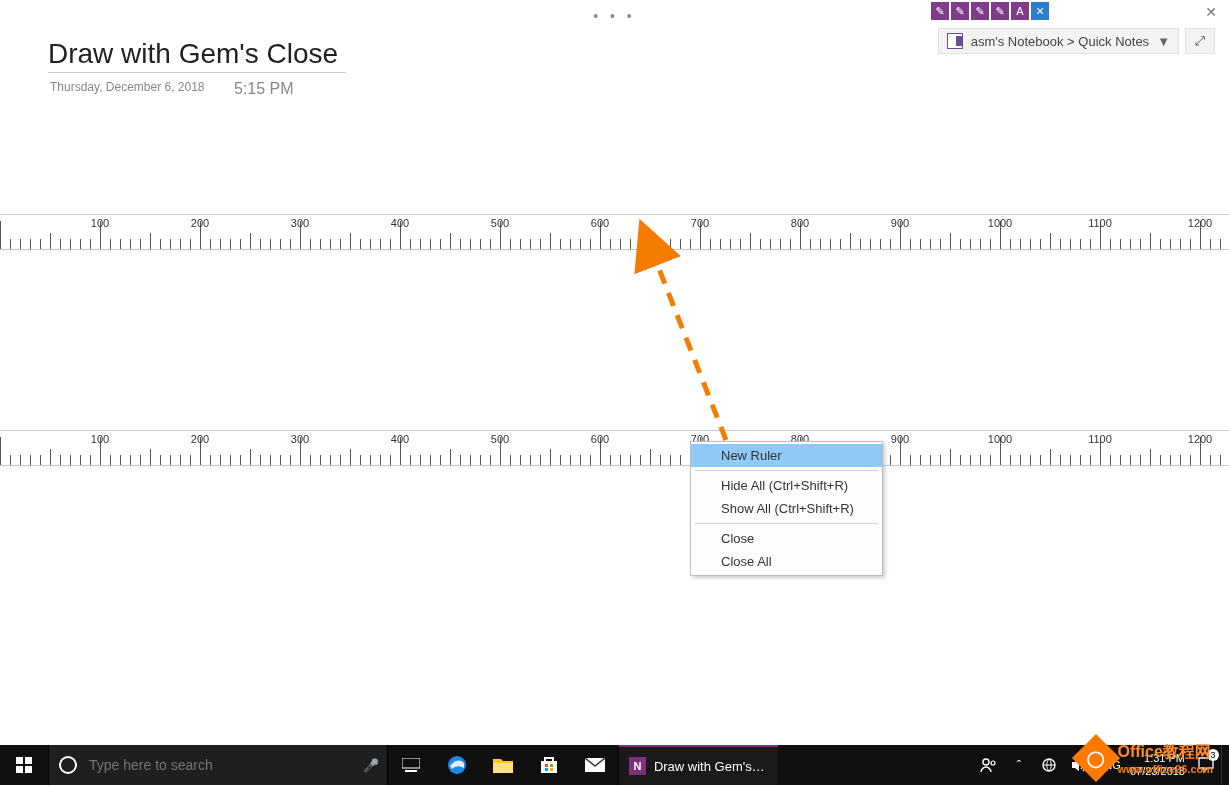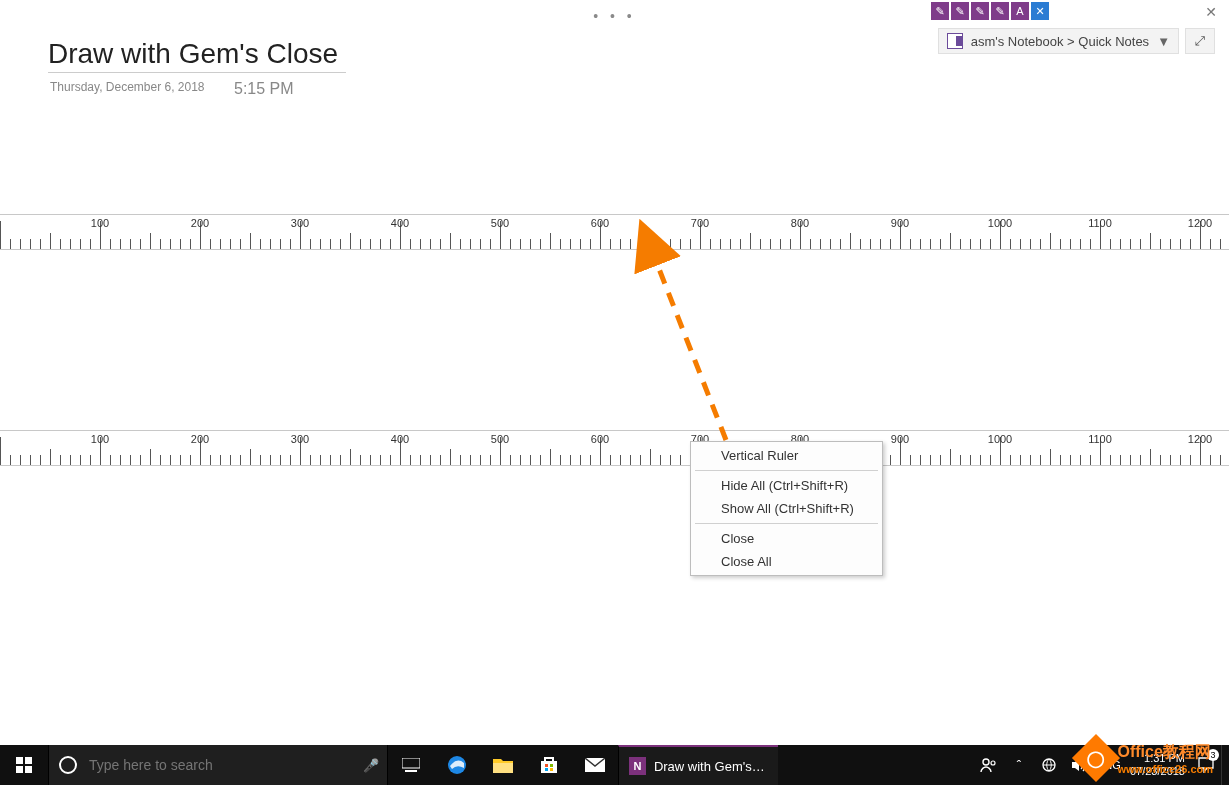--- a/index.html
+++ b/index.html
@@ -549,21 +549,21 @@
 <svg class="arrow" style="left:0; top:0; width:1229px; height:785px;">
   <defs>
     <marker id="arrowhead" markerWidth="10" markerHeight="10" refX="2" refY="5" orient="auto">
       <path d="M0,0 L10,5 L0,10 Z" fill="#f57c00"></path>
     </marker>
   </defs>
   <line id="anno-line" stroke="#f57c00" stroke-width="5" stroke-dasharray="14 10" marker-end="url(#arrowhead)" x1="726" y1="440" x2="654" y2="256"></line>
 </svg>
 
 <div class="ctx-menu" id="ctx" style="left: 690px; top: 441px;">
-    <div class="ctx-item">Vertical Ruler</div>
+    <div class="ctx-item hl">New Ruler</div>
     <div class="ctx-sep"></div>
     <div class="ctx-item">Hide All (Ctrl+Shift+R)</div>
     <div class="ctx-item">Show All (Ctrl+Shift+R)</div>
     <div class="ctx-sep"></div>
     <div class="ctx-item">Close</div>
     <div class="ctx-item">Close All</div>
   </div>
 
 <div class="taskbar">
   <div class="tb-btn start-btn">

